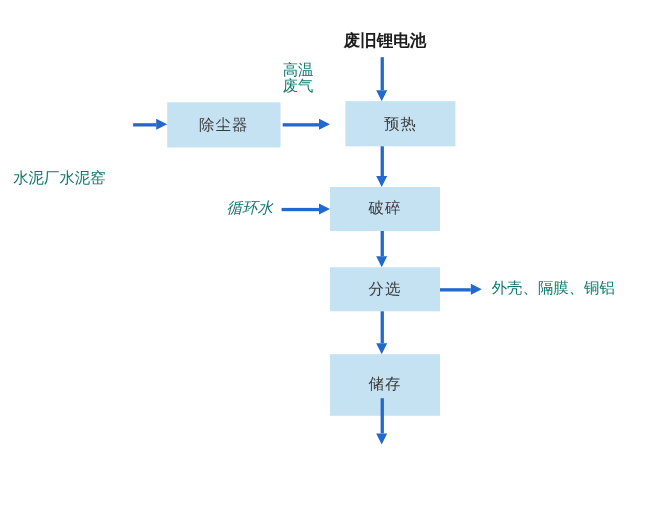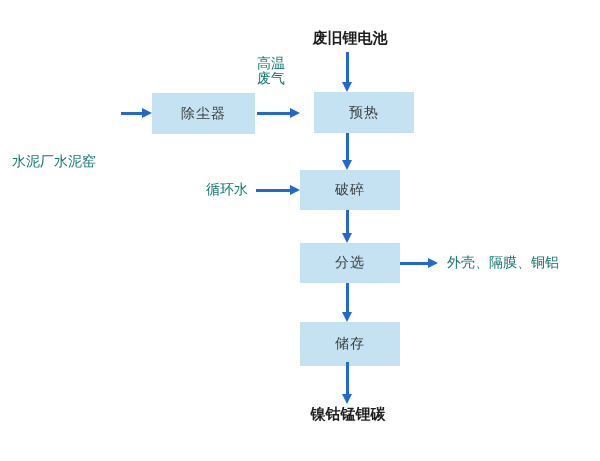--- a/index.html
+++ b/index.html
@@ -67,37 +67,36 @@
 
   <div class="lbl bold" style="left:300px;top:29px;width:100px;text-align:center;">废旧锂电池</div>
 
   <div class="lbl" style="left:257px;top:56px;">
     <div>高温</div>
     <div>废气</div>
   </div>
 
   <div class="lbl" style="left:12px;top:106px;margin-top:48px;">水泥厂水泥窑</div>
 
-  <div class="lbl" style="left:206px;top:182px;">循环水</div>
+  <div class="lbl" style="left:206px;top:182px;font-style:italic;">循环水</div>
 
   <div class="lbl" style="left:447px;top:256px;font-family:Liberation Mono, monospace;">外壳、隔膜、铜铝</div>
 
   <div class="lbl bold" style="left:278px;top:405px;width:140px;text-align:center;">
-    <div>镍钴锰锂碳</div>
   </div>
 
   <div class="box" style="left:152px;top:93px;width:103px;height:41px;">除尘器</div>
 
   <div class="box" style="left:300px;top:92px;width:100px;height:41px;margin-left:14px;">预热</div>
 
   <div class="box" style="left:300px;top:170px;width:100px;height:40px;font-family:Liberation Serif, serif;">破碎</div>
 
   <div class="box" style="left:300px;top:243px;width:100px;height:40px;">分选</div>
 
-  <div class="box" style="left:300px;top:322px;width:100px;height:44px;">储存</div>
+  <div class="box" style="left:300px;top:322px;width:100px;height:56px;">储存</div>
 
   <div class="arrow-h" style="left:121px;top:111.5px;width:21px;"></div>
   <div class="arrow-h" style="left:257px;top:111.5px;width:33px;"></div>
   <div class="arrow-h" style="left:256px;top:188.5px;width:34px;"></div>
   <div class="arrow-h" style="left:400px;top:261.5px;width:28px;"></div>
 
   <div class="arrow-v" style="left:345.5px;top:52px;height:30px;"></div>
   <div class="arrow-v" style="left:345.5px;top:133px;height:27px;"></div>
   <div class="arrow-v" style="left:345.5px;top:210px;height:23px;"></div>
   <div class="arrow-v" style="left:345.5px;top:283px;height:29px;"></div>

